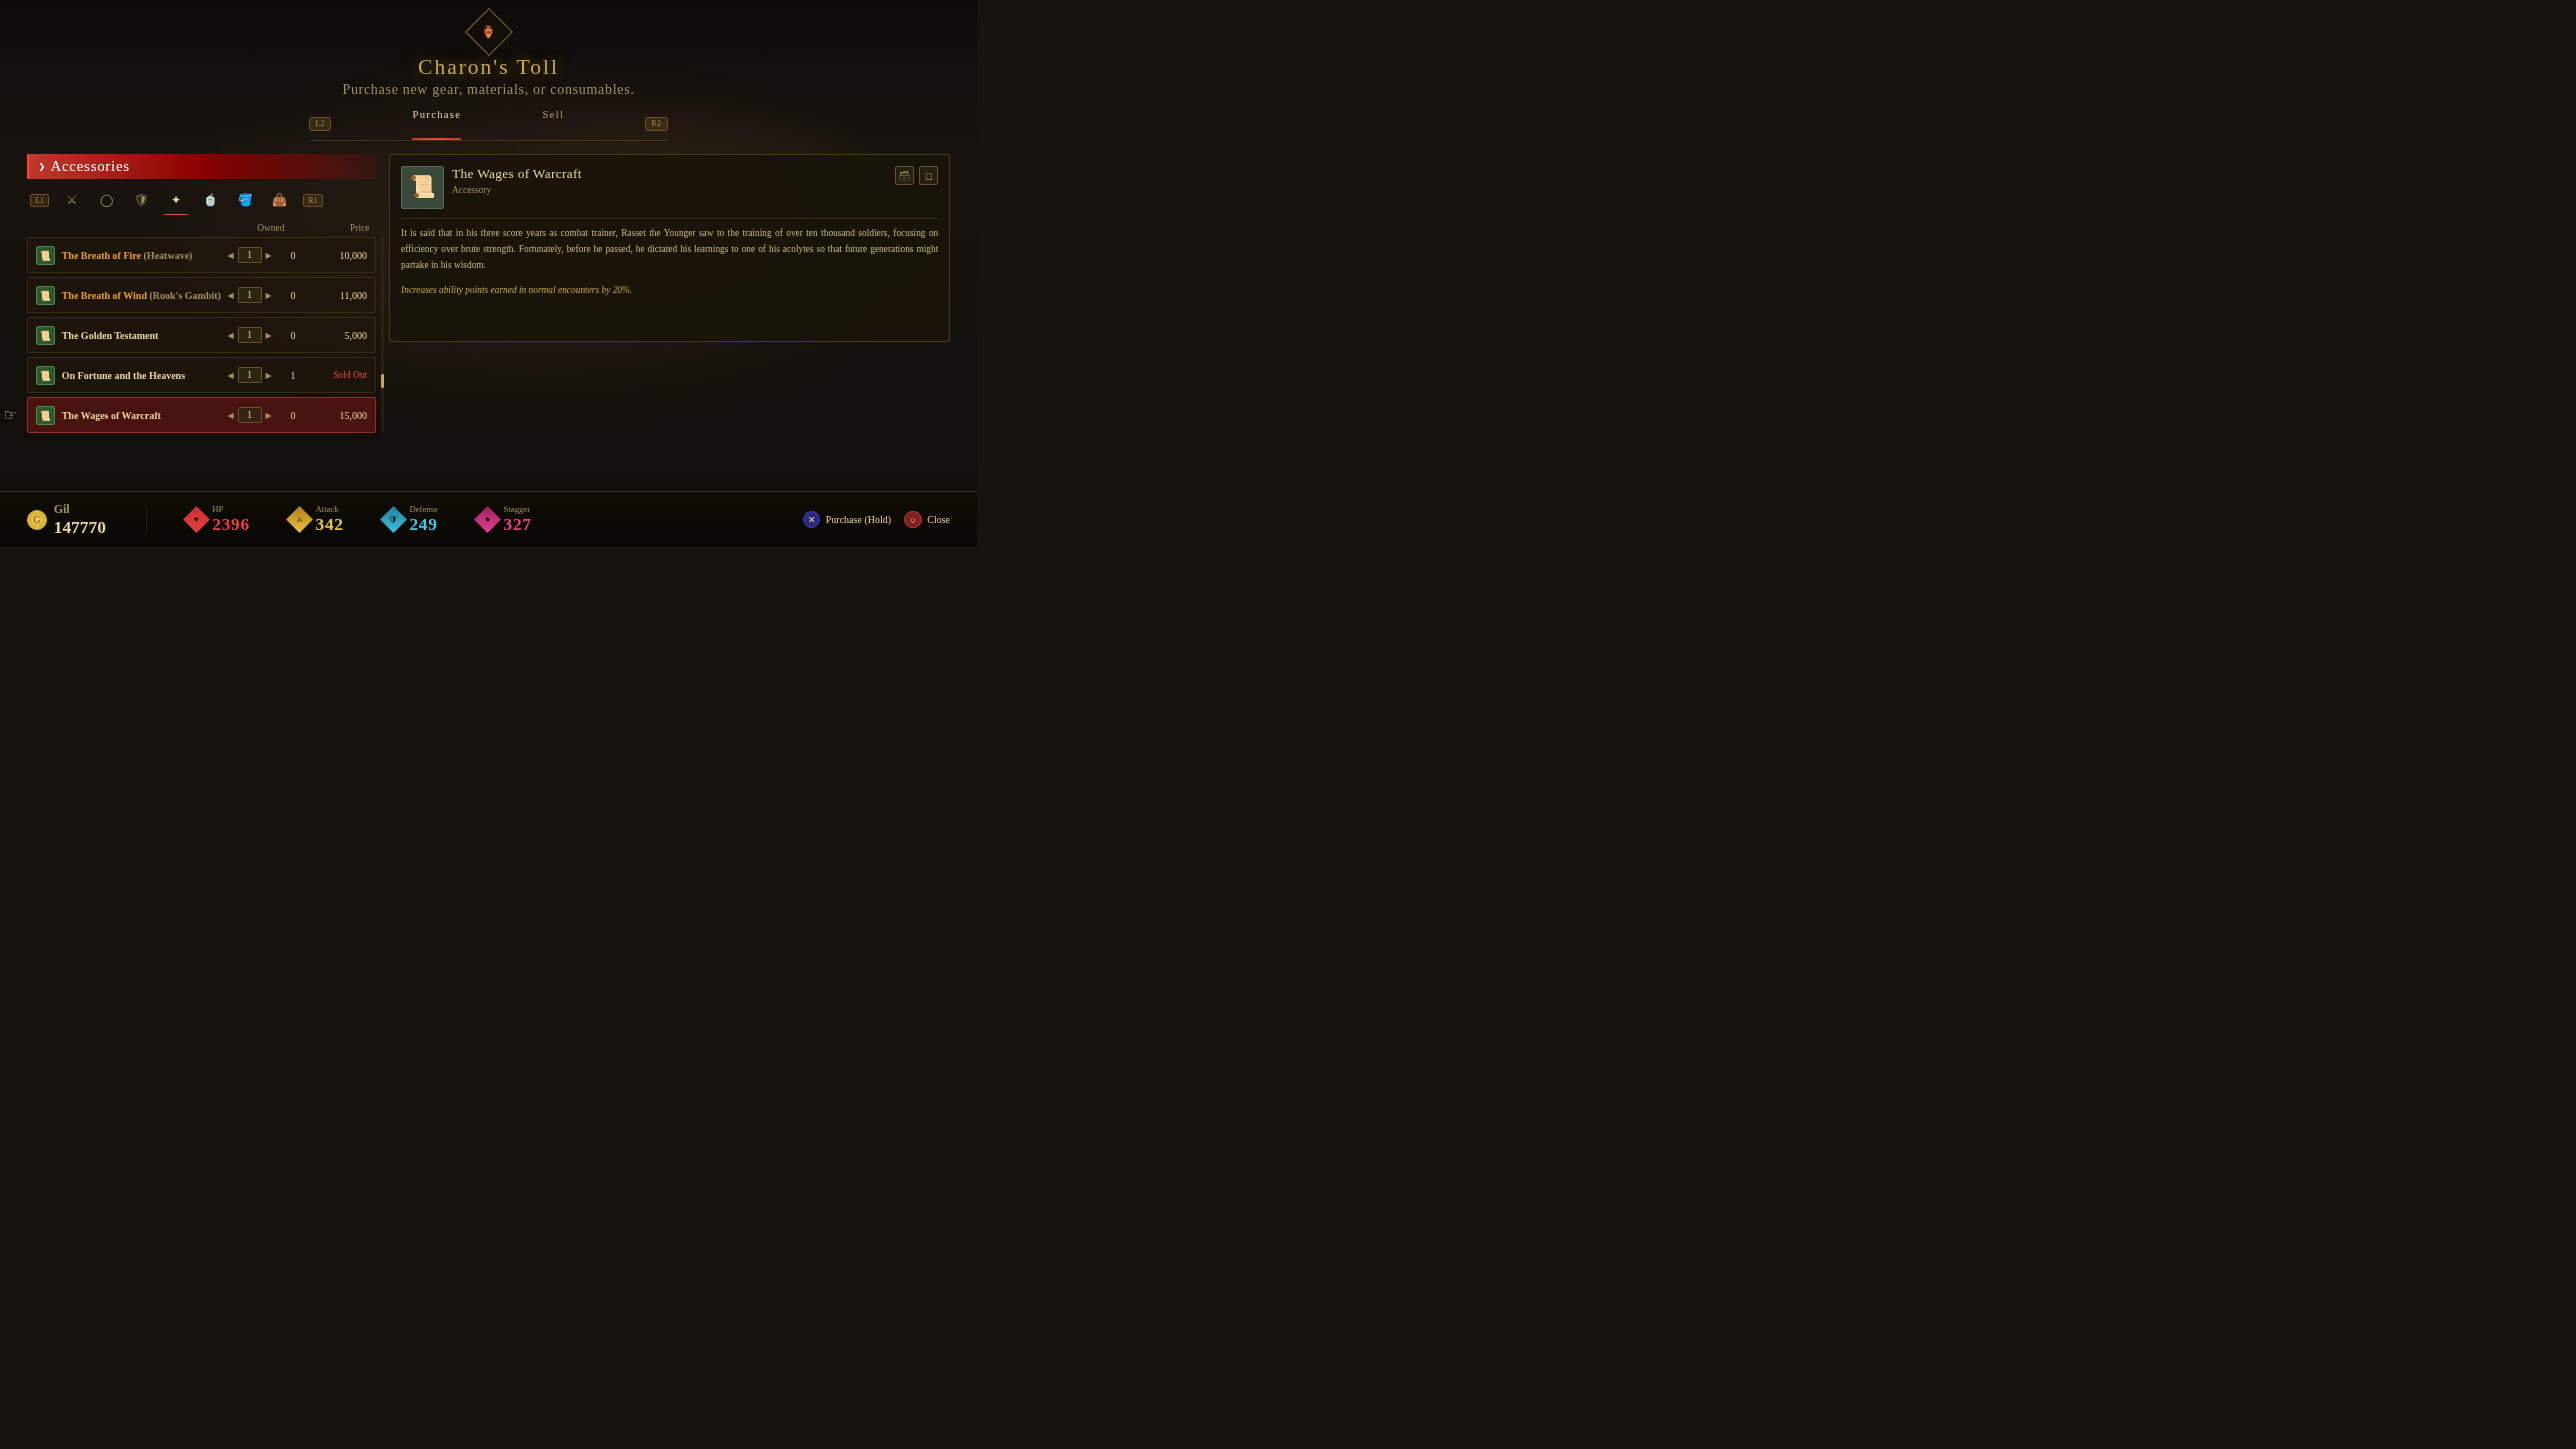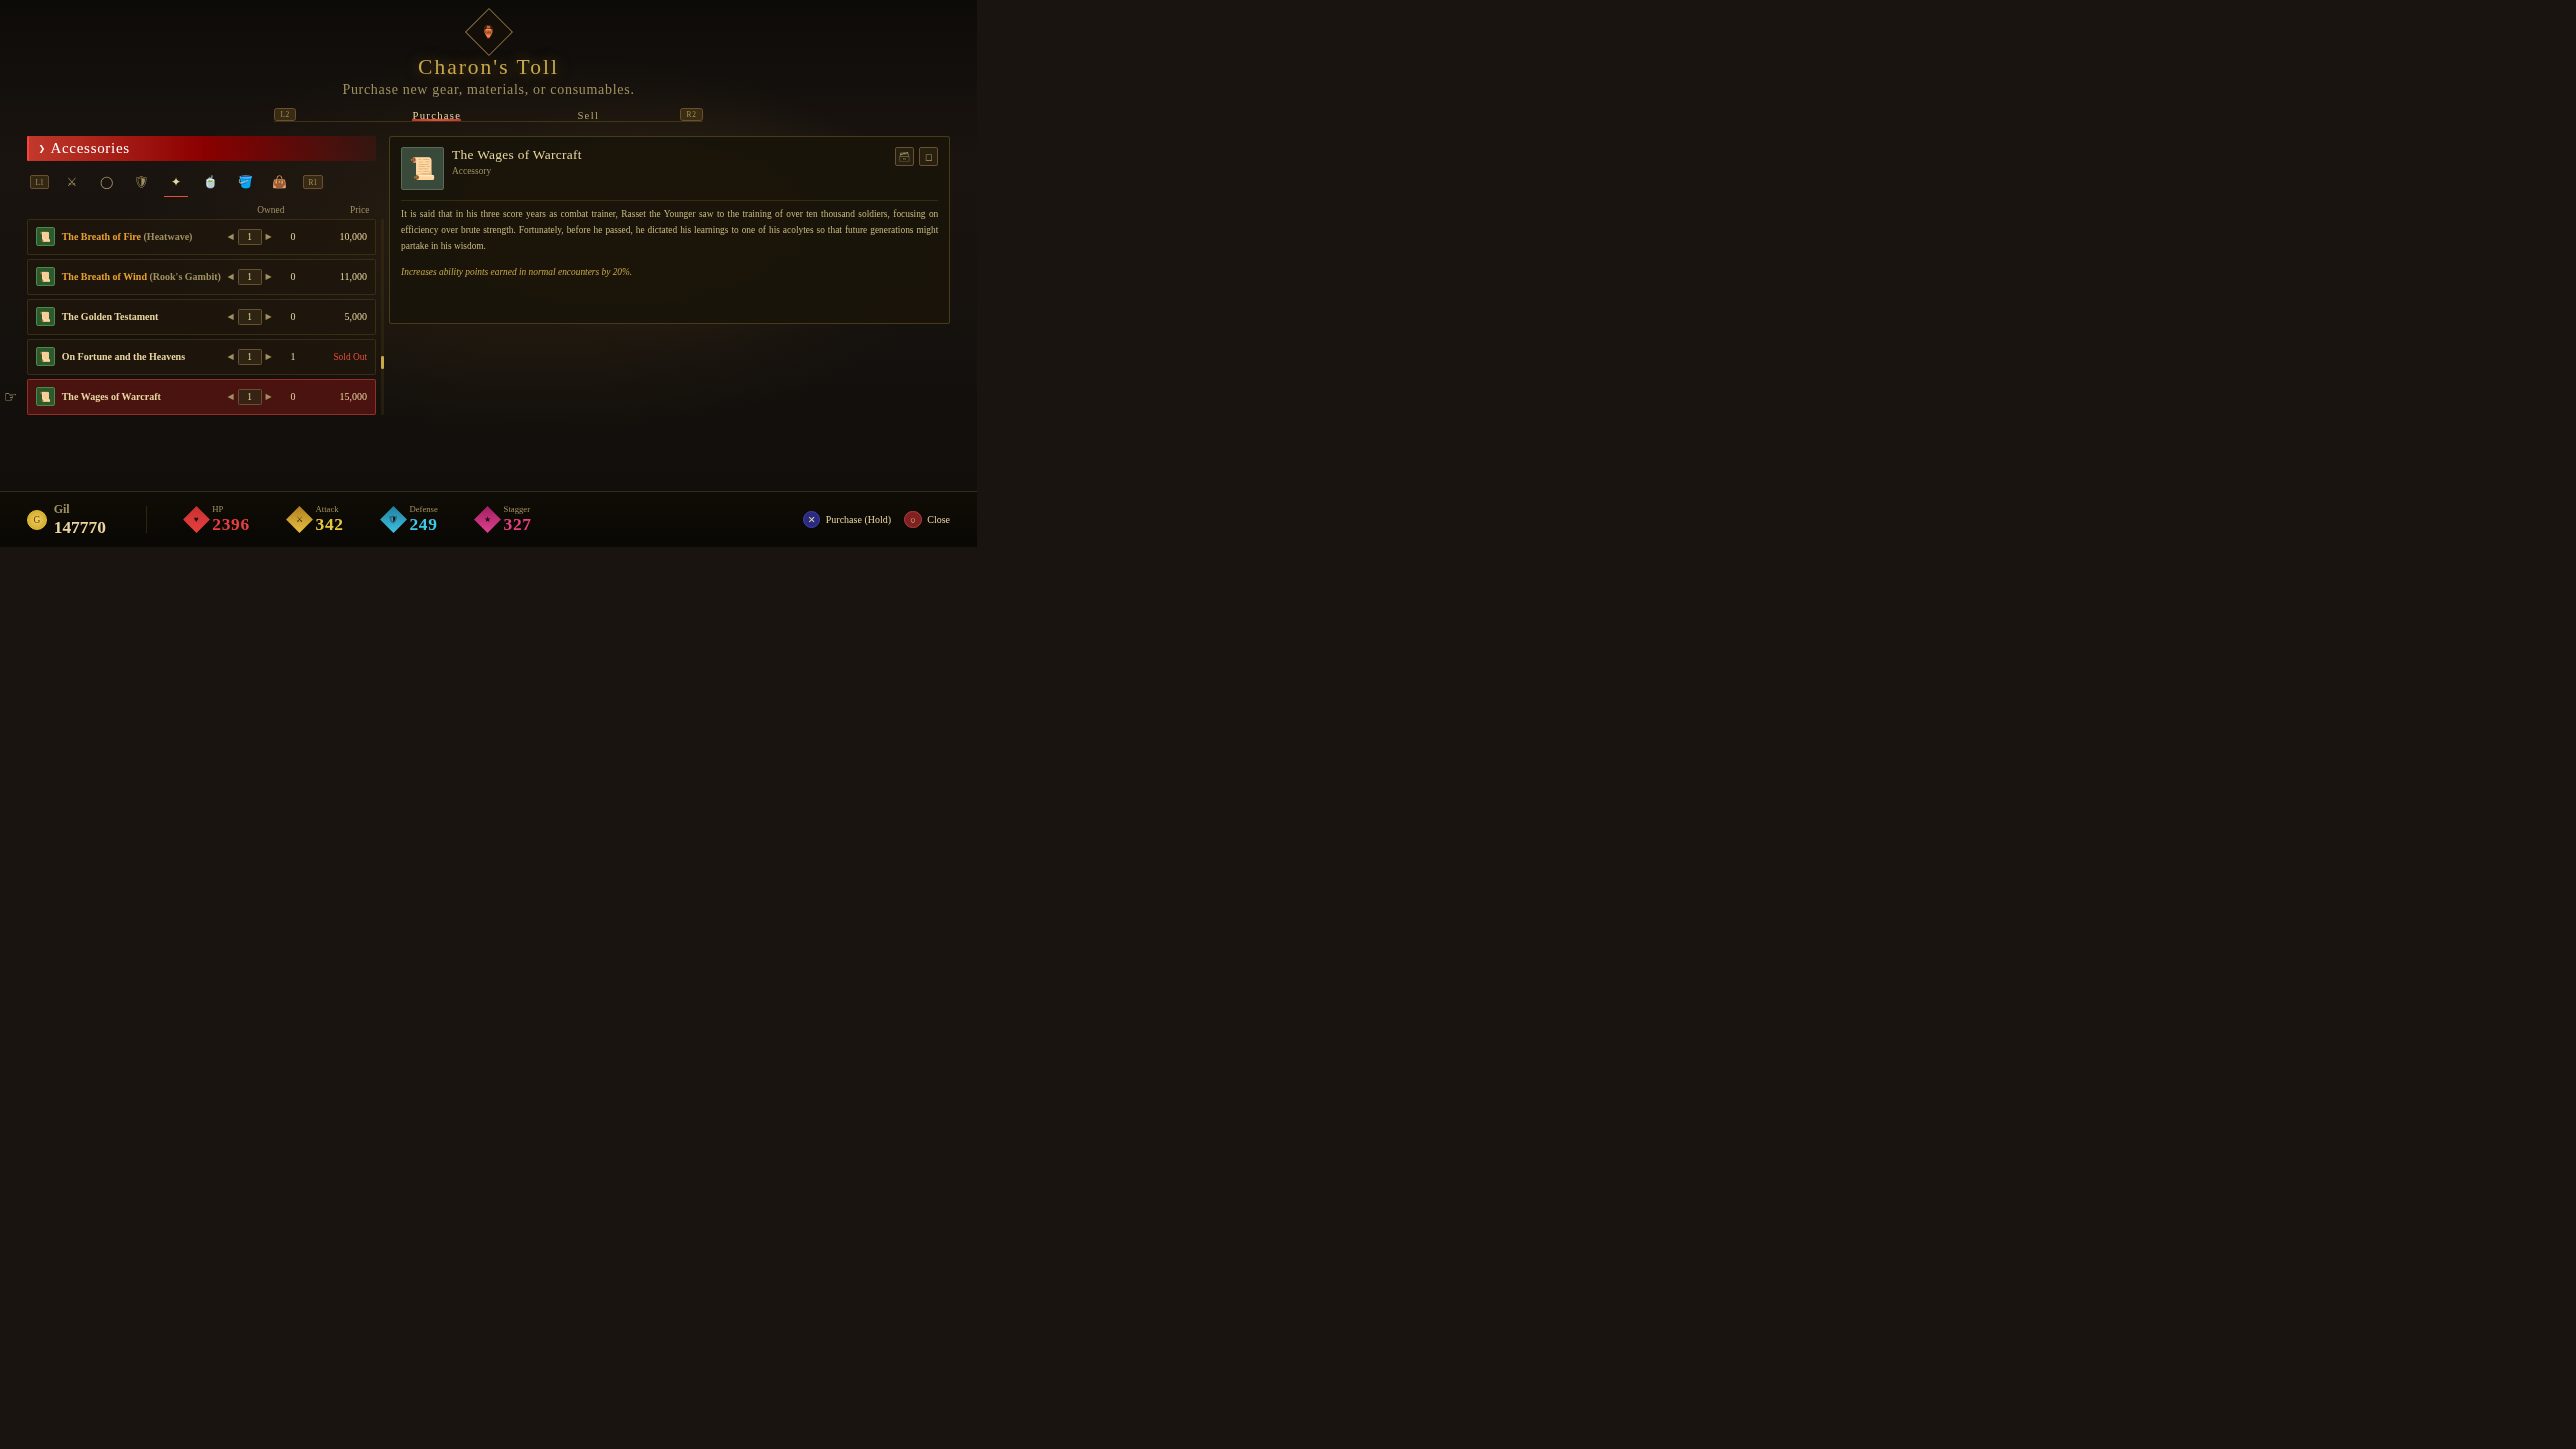--- a/index.html
+++ b/index.html
@@ -96,24 +96,23 @@
       border: 0.7px solid #6a5030;
       border-radius: 2.7px;
       padding: 1.3px 5.4px;
       letter-spacing: 0.7px;
     }
 
     .tab {
       font-size: 10.7px;
       color: #b0a070;
       letter-spacing: 1.3px;
-      padding-bottom: 0;
+      padding-bottom: 20px;
       cursor: pointer;
       position: relative;
-      margin-left: 35px;
     }
 
     .tab.active {
       color: #e8d5a0;
     }
 
     .tab.active::after {
       content: '';
       position: absolute;
       bottom: 0;

